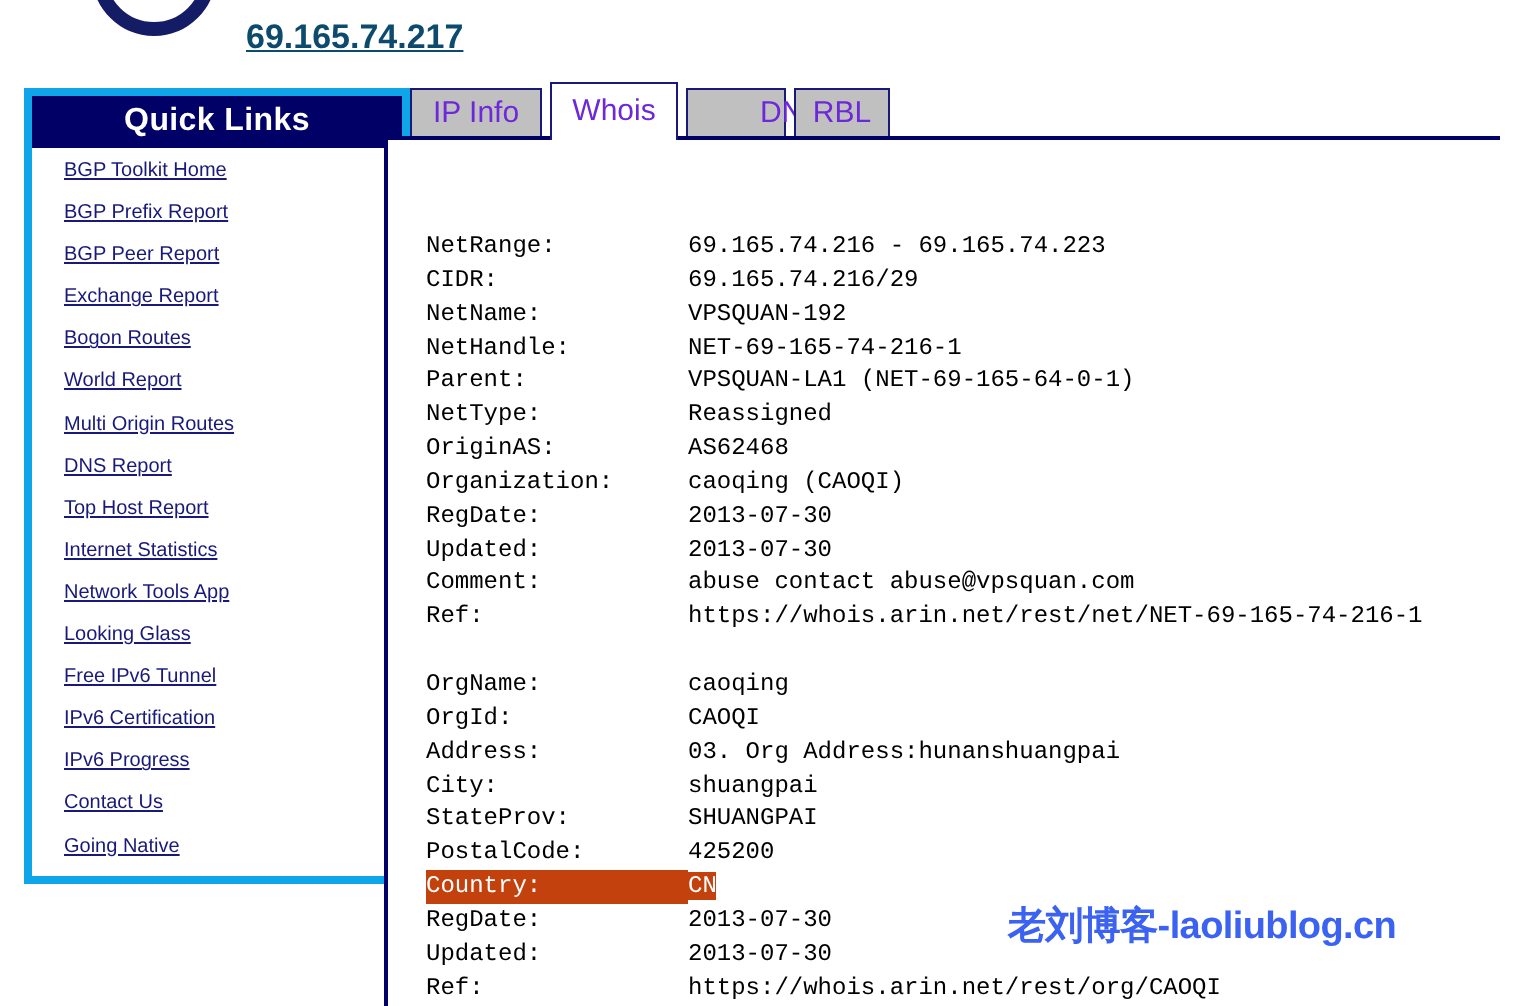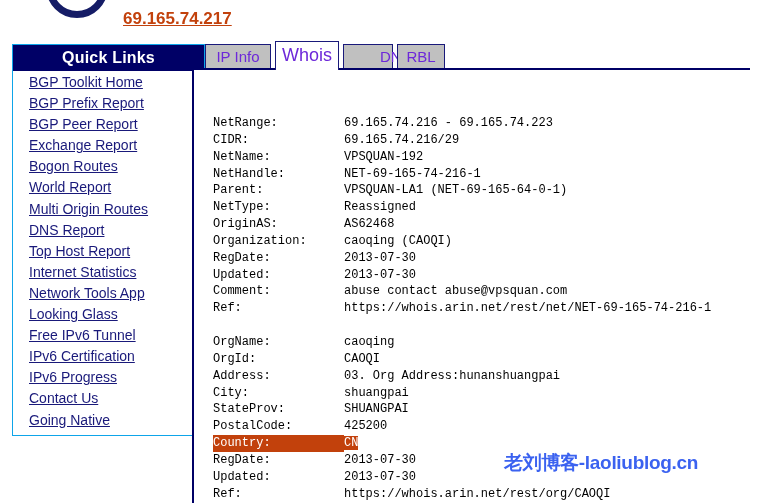--- a/index.html
+++ b/index.html
@@ -34,52 +34,52 @@
     border-radius: 50%;
     box-sizing: border-box;
   }
   #ip-title {
     position: absolute;
     left: 123px;
     top: 9px;
     font-family: "Liberation Sans", sans-serif;
     font-size: 17px;
     font-weight: bold;
-    color: #c2410c;
+    color: #0c4a6e;
     text-decoration: underline;
     letter-spacing: 0px;
     white-space: nowrap;
   }
 
   
   #sidebar {
     position: absolute;
     left: 12px;
     top: 44px;
     width: 193px;
-    border: 1px solid #0ea5e9;
+    border: 4px solid #0ea5e9;
     background: #ffffff;
     box-sizing: border-box;
   }
   #sidebar-title {
     background: #000066;
     color: #ffffff;
     font-size: 16px;
     font-weight: bold;
     text-align: center;
     padding: 3px 0 4px 0;
     line-height: 19px;
     letter-spacing: 0.2px;
   }
   #sidebar-list {
     padding: 1px 0 4px 16px;
   }
   .ql-link {
     display: block;
-    font-size: 14px;
+    font-size: 10px;
     line-height: 21.1px;
     color: #19197a;
     text-decoration: underline;
     white-space: nowrap;
     cursor: pointer;
   }
 
   
   #tabbar {
     position: absolute;
@@ -101,21 +101,21 @@
     color: #6d28d9;
     white-space: nowrap;
     cursor: pointer;
   }
   .tab.active {
     background: #ffffff;
     height: 29px;
     line-height: 27px;
     top: -3px;
     z-index: 5;
-    font-size: 18px;
+    font-size: 15px;
   }
 
   
   #panel {
     position: absolute;
     left: 192px;
     top: 68px;
     width: 558px;
     height: 435px;
     border-left: 2px solid #000066;

